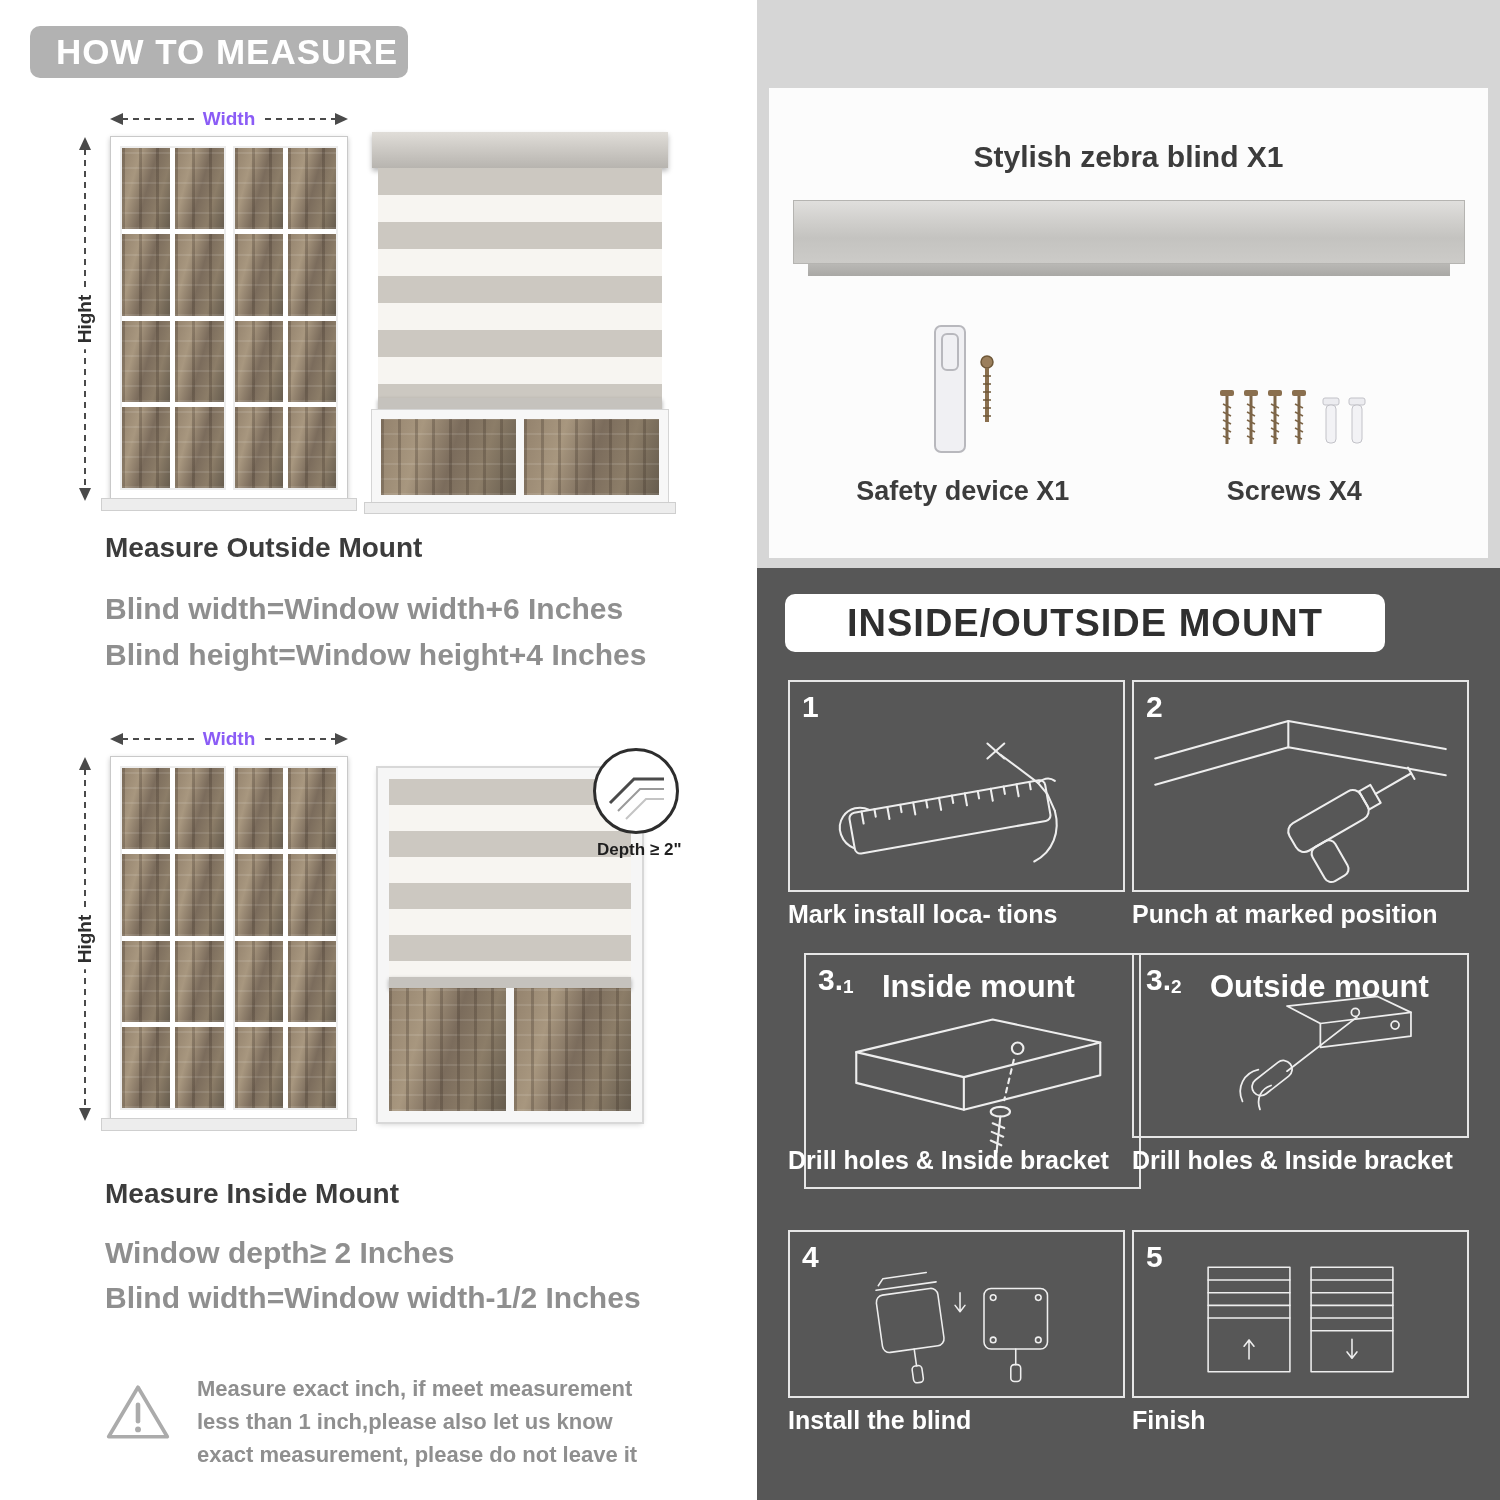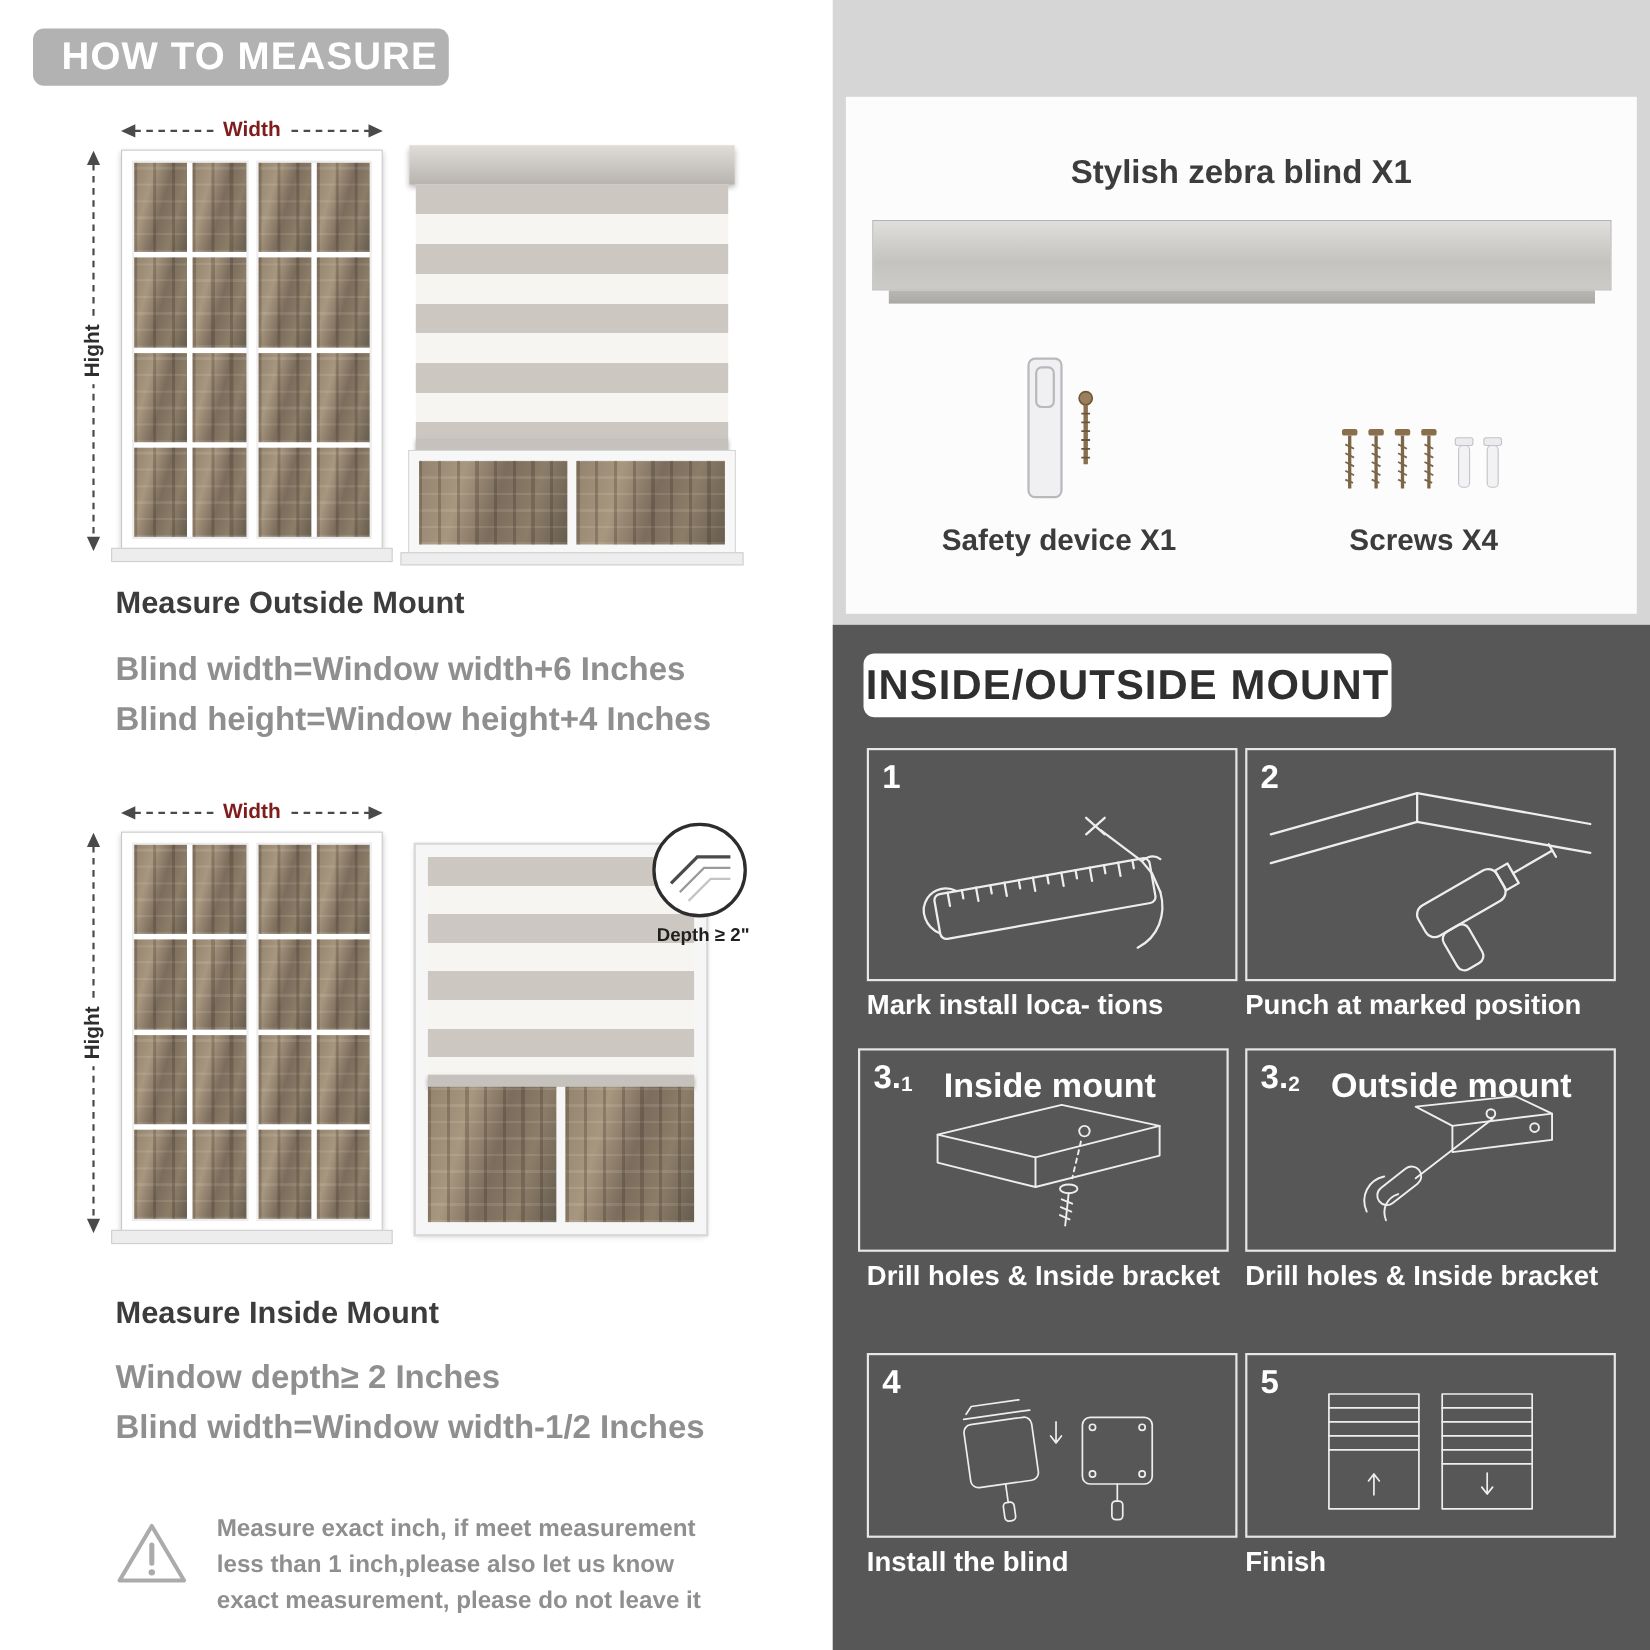--- a/index.html
+++ b/index.html
@@ -9,21 +9,21 @@
   
   .htm-banner{position:absolute;left:30px;top:26px;width:378px;height:52px;background:#b2b2b2;border-radius:10px;
     color:#fff;font-weight:bold;font-size:35px;letter-spacing:1px;display:flex;align-items:center;padding-left:26px;box-sizing:border-box;}
 
   .mwin{position:absolute;width:272px;height:400px;}
   .mwin1{left:76px;top:110px;}
   .mwin2{left:76px;top:730px;}
   .arrow-h{position:absolute;left:34px;top:0;width:238px;height:18px;}
   .arrow-h svg{width:100%;height:100%;display:block;}
   .arrow-label{position:absolute;left:50%;top:50%;transform:translate(-50%,-50%);background:#fff;padding:0 8px;
-    font-size:19px;font-weight:bold;color:#7f1d1d;white-space:nowrap;}
+    font-size:19px;font-weight:bold;color:#8b5cf6;white-space:nowrap;}
   .arrow-v{position:absolute;left:0;top:27px;width:18px;height:364px;}
   .arrow-v svg{width:100%;height:100%;display:block;}
   .arrow-label-v{position:absolute;left:50%;top:50%;transform:translate(-50%,-50%) rotate(-90deg);background:#fff;
     padding:0 6px;font-size:19px;font-weight:bold;color:#2e2e2e;white-space:nowrap;}
 
   .wframe{position:absolute;left:34px;top:26px;width:238px;height:364px;background:#fff;border:1px solid #c9c9c9;
     box-shadow:0 2px 5px rgba(0,0,0,.22);padding:9px;display:flex;gap:7px;box-sizing:border-box;}
   .wframe::after{content:"";position:absolute;left:-10px;right:-10px;bottom:-12px;height:11px;background:#ededed;border:1px solid #cfcfcf;}
   .pane{flex:1;display:grid;grid-template-columns:1fr 1fr;grid-template-rows:repeat(4,1fr);gap:5px;background:#fff;border:2px solid #ededed;}
   .glass{background:
@@ -67,21 +67,21 @@
   .headrail{position:relative;width:672px;height:64px;margin:26px auto 0;border:1px solid #b5b4b1;box-sizing:border-box;
     background:linear-gradient(180deg,#e0dfdd 0%,#cfcecb 35%,#c4c3c0 60%,#cccbc8 100%);}
   .headrail::after{content:"";position:absolute;left:14px;right:14px;bottom:-13px;height:12px;background:linear-gradient(#b9b8b5,#a9a8a5);}
   .parts{display:flex;margin:46px 28px 0;}
   .part-col{flex:1;display:flex;flex-direction:column;align-items:center;}
   .part-img{height:150px;display:flex;align-items:flex-end;justify-content:center;gap:12px;}
   .part-label{margin-top:16px;font-size:27px;font-weight:bold;color:#3c3c3c;white-space:nowrap;}
 
   
   .right-bottom{position:absolute;left:757px;top:568px;width:743px;height:932px;background:#575757;}
-  .mount-banner{position:absolute;left:28px;top:26px;width:480px;height:58px;background:#fff;border-radius:10px;
+  .mount-banner{position:absolute;left:28px;top:26px;width:600px;height:58px;background:#fff;border-radius:10px;
     display:flex;align-items:center;justify-content:center;font-size:38px;font-weight:bold;color:#2f2f2f;letter-spacing:1px;}
   .panel{position:absolute;width:337px;border:2px solid #e6e6e6;box-sizing:border-box;}
   .pnum-wrap{position:absolute;top:8px;left:12px;color:#fff;font-weight:bold;}
   .pnum{font-size:30px;font-weight:bold;color:#fff;}
   .pnum-sub{font-size:19px;font-weight:bold;color:#fff;position:relative;top:3px;}
   .inner-label{position:absolute;top:14px;left:76px;font-size:31px;font-weight:bold;color:#fff;white-space:nowrap;}
   .art{position:absolute;left:8px;right:8px;top:24px;bottom:6px;width:calc(100% - 16px);height:calc(100% - 30px);}
   .art *{stroke:#eeeeee;stroke-width:2.2;fill:none;stroke-linecap:round;stroke-linejoin:round;}
   .caption{position:absolute;font-size:25px;font-weight:bold;color:#fff;white-space:nowrap;}
 </style>
@@ -309,21 +309,21 @@
           <rect x="152" y="106" width="88" height="34" rx="10"></rect>
           <rect x="240" y="112" width="14" height="22"></rect>
           <line x1="254" y1="123" x2="298" y2="123"></line>
           <line x1="298" y1="116" x2="298" y2="130"></line>
           <rect x="162" y="140" width="28" height="42" rx="8"></rect>
         </g>
       </svg>
     </div>
     <div class="caption" style="left:375px;top:332px;">Punch at  marked position</div>
 
-    <div class="panel" style="left:23px;top:385px;height:185px;padding-left:36px;">
+    <div class="panel" style="left:47px;top:385px;height:236px;padding-left:36px;">
       <span class="pnum-wrap">
         <span class="pnum">3.</span><span class="pnum-sub">1</span>
       </span>
       <span class="inner-label">Inside mount</span>
       <svg class="art" viewBox="0 0 330 190" preserveAspectRatio="xMidYMid meet">
         <path d="M44,66 L186,32 L298,56 L156,92 Z"></path>
         <path d="M156,92 L156,126 L298,90 L298,56"></path>
         <path d="M44,66 L44,98 L156,126"></path>
         <circle cx="212" cy="62" r="6"></circle>
         <path d="M208,74 L198,116" stroke-dasharray="5 5"></path>

